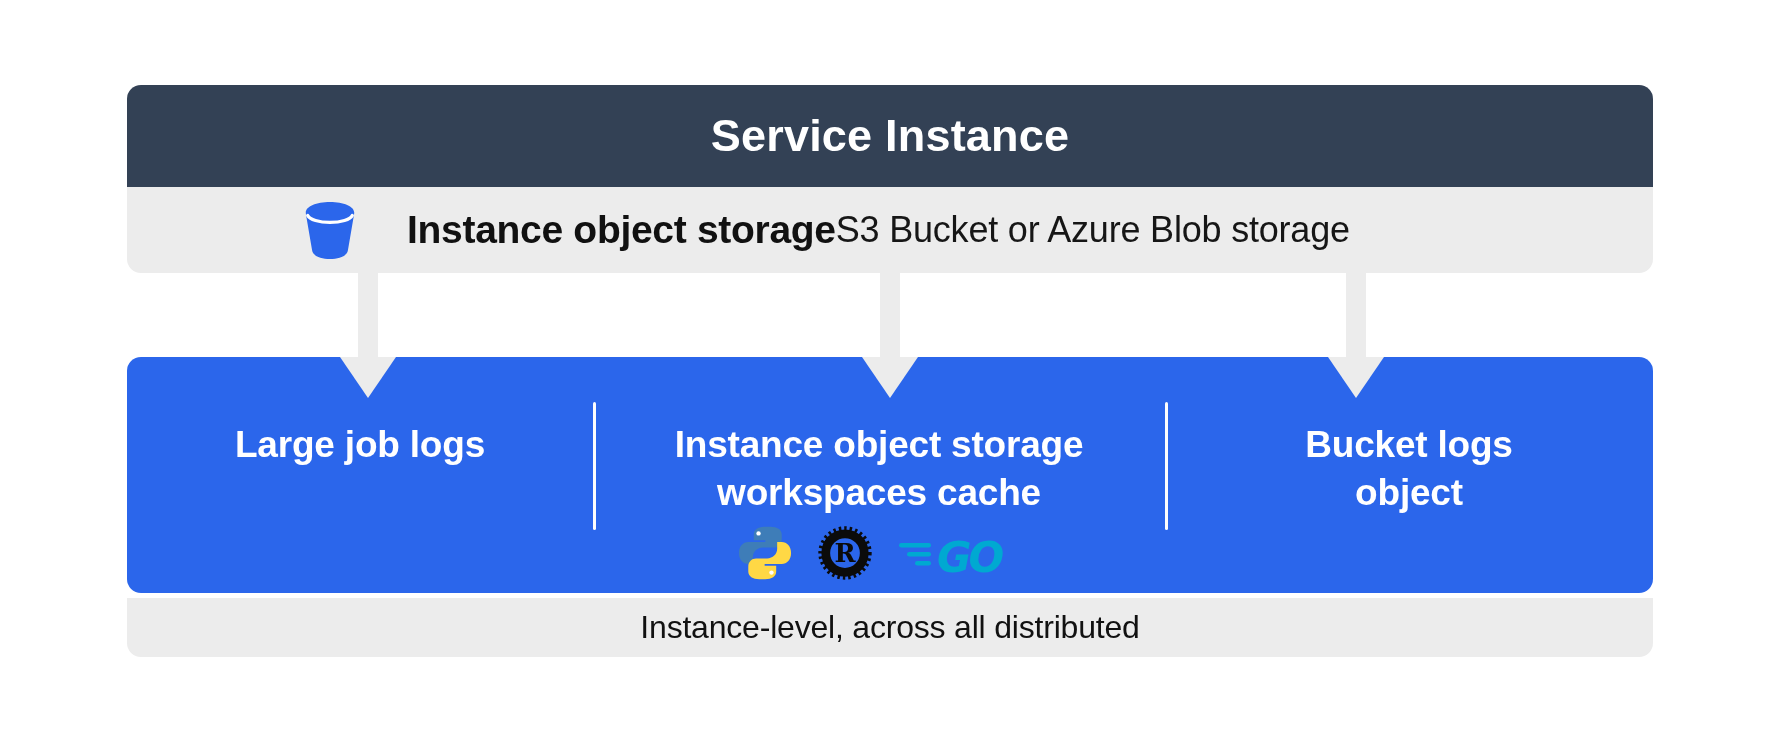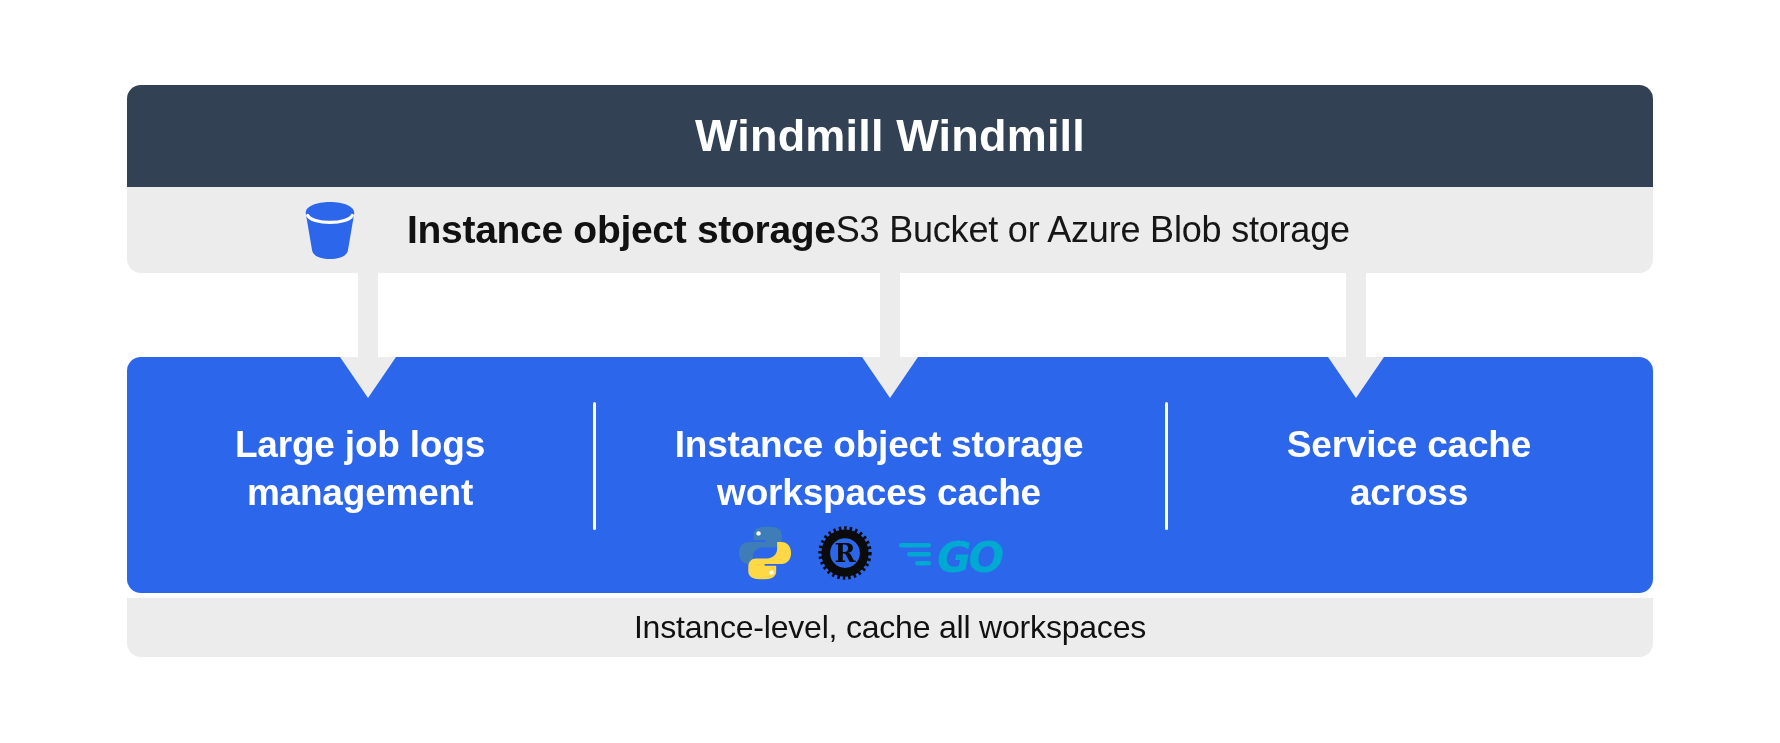--- a/index.html
+++ b/index.html
@@ -95,36 +95,35 @@
   .rust-text{fill:var(--rust-black);font-family:"DejaVu Serif","Liberation Serif",serif;font-weight:bold;}
   .go-fill{fill:var(--go-teal);}
   .go-text{fill:var(--go-teal);font-family:"DejaVu Sans","Liberation Sans",sans-serif;font-weight:bold;font-style:italic;}
 </style>
 </head>
 <body>
 
 <div class="diagram">
 
   <div class="header">
-    <span class="title">Windmill Windmill</span>
+    <span class="title">Service Instance</span>
   </div>
 
   <div class="storage-bar">
     <svg class="bucket" viewBox="0 0 64 66" aria-hidden="true">
       <path class="fill-blue" d="M7 15 C7 8.5 18 4 32 4 C46 4 57 8.5 57 15 C57 16.2 56.8 17.3 56.5 18.8 L50.5 54 C49.7 59.6 41.8 63 32 63 C22.2 63 14.3 59.6 13.5 54 L7.5 18.8 C7.2 17.3 7 16.2 7 15 Z"></path>
       <path class="stroke-white" stroke-width="3.4" stroke-linecap="round" d="M9 18 A23.4 8.8 0 0 0 55 18"></path>
     </svg>
     <span class="storage-title">Instance object storage</span>
     <span class="storage-subtitle">S3 Bucket or Azure Blob storage</span>
   </div>
 
   <div class="blue-box">
     <div class="section s1">
       <div class="line">Large job logs</div>
-      <div class="line">management</div>
     </div>
     <div class="section s2">
       <div class="line">Instance object storage</div>
       <div class="line">workspaces cache</div>
       <div class="icon-row">
 
         <svg class="lang-icon" viewBox="0 0 64 64" width="56" height="56" aria-hidden="true">
           <path class="py-blue" d="M31.8 2c-7.6 0-12.6 3.2-12.6 8.8v6.6h13.2v1.9H12.9C7 19.3 2.2 24.2 2.2 31.9c0 7.7 4.8 12.6 10.7 12.6h5.2v-7.7c0-6.1 5.1-11 11.4-11h12.7c4.9 0 8.9-4 8.9-8.9v-6.1C51.1 5.2 46 2 38.4 2h-6.6z"></path>
           <circle class="py-eye" cx="24.6" cy="9.6" r="2.5"></circle>
           <path class="py-yellow" d="M32.2 62c7.6 0 12.6-3.2 12.6-8.8v-6.6H31.6v-1.9h19.5c5.9 0 10.7-4.9 10.7-12.6 0-7.7-4.8-12.6-10.7-12.6h-5.2v7.7c0 6.1-5.1 11-11.4 11H21.8c-4.9 0-8.9 4-8.9 8.9v6.1c0 5.6 5.1 8.8 12.7 8.8h6.6z"></path>
@@ -139,22 +138,22 @@
 
         <svg class="lang-icon go" viewBox="0 0 124 46" width="124" height="46" aria-hidden="true">
           <rect class="go-fill" x="2" y="10" width="32" height="4.6" rx="2.3"></rect>
           <rect class="go-fill" x="10" y="19" width="24" height="4.6" rx="2.3"></rect>
           <rect class="go-fill" x="18" y="28" width="16" height="4.6" rx="2.3"></rect>
           <text class="go-text" x="40" y="39" font-size="42" letter-spacing="-3">GO</text>
         </svg>
       </div>
     </div>
     <div class="section s3">
-      <div class="line">Service cache</div>
-      <div class="line">across</div>
+      <div class="line">Bucket logs</div>
+      <div class="line">object</div>
     </div>
     <div class="divider d1"></div>
     <div class="divider d2"></div>
   </div>
 
   <div class="arrows">
     <div class="arrow a1">
         <div class="shaft"></div>
         <div class="head"></div>
       </div>
@@ -162,16 +161,16 @@
         <div class="shaft"></div>
         <div class="head"></div>
       </div>
     <div class="arrow a3">
         <div class="shaft"></div>
         <div class="head"></div>
       </div>
   </div>
 
   <div class="footer-bar">
-    <span class="footer-text">Instance-level, cache all workspaces</span>
+    <span class="footer-text">Instance-level, across all distributed</span>
   </div>
 
 </div>
 
 </body></html>

